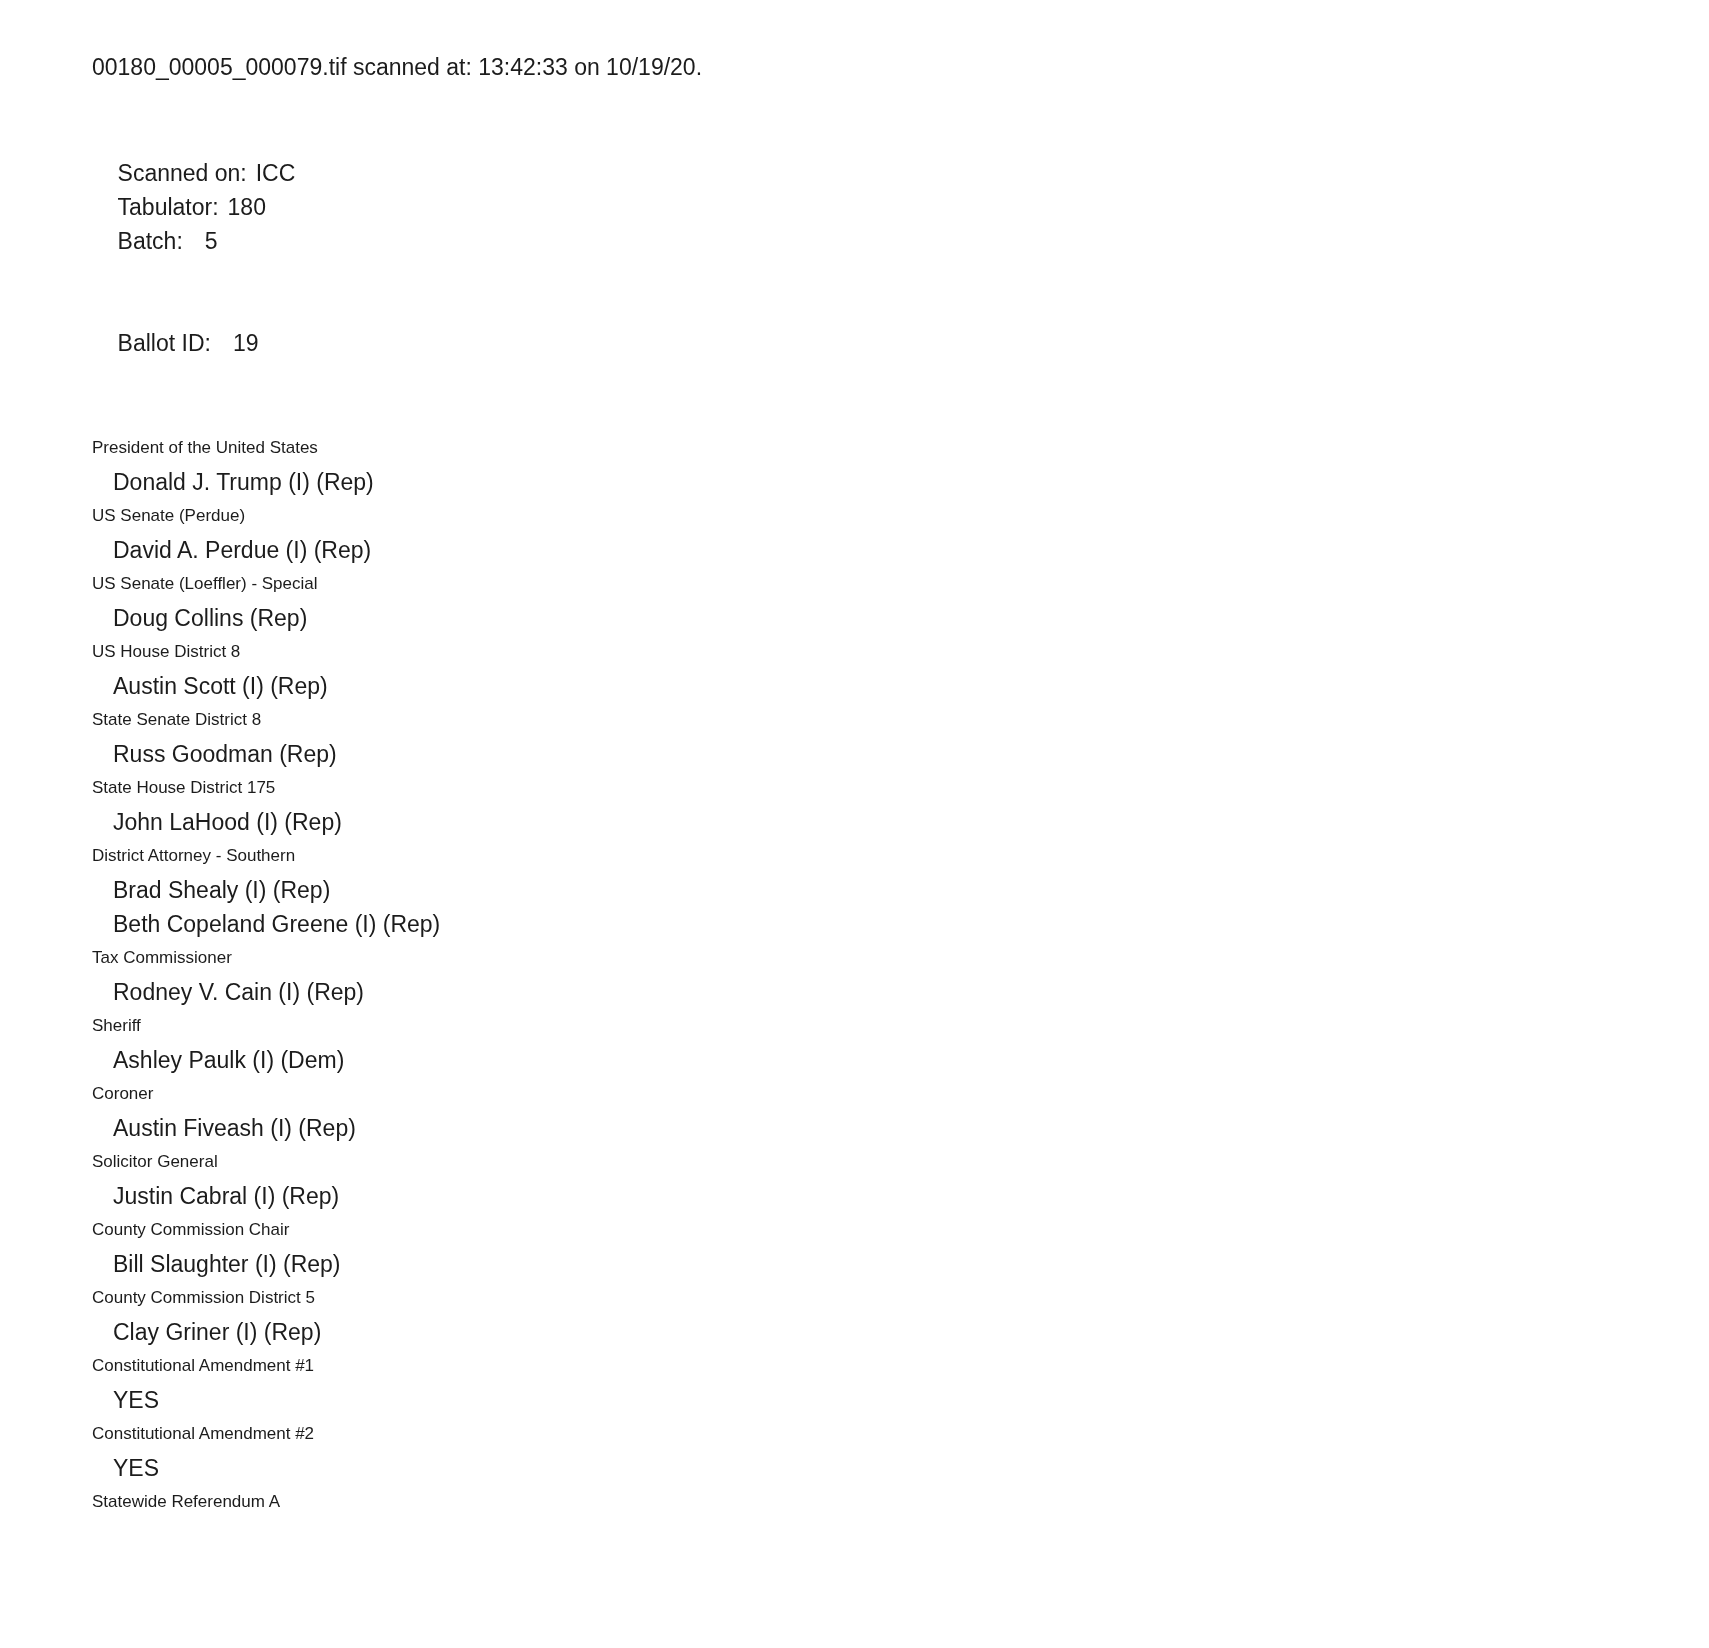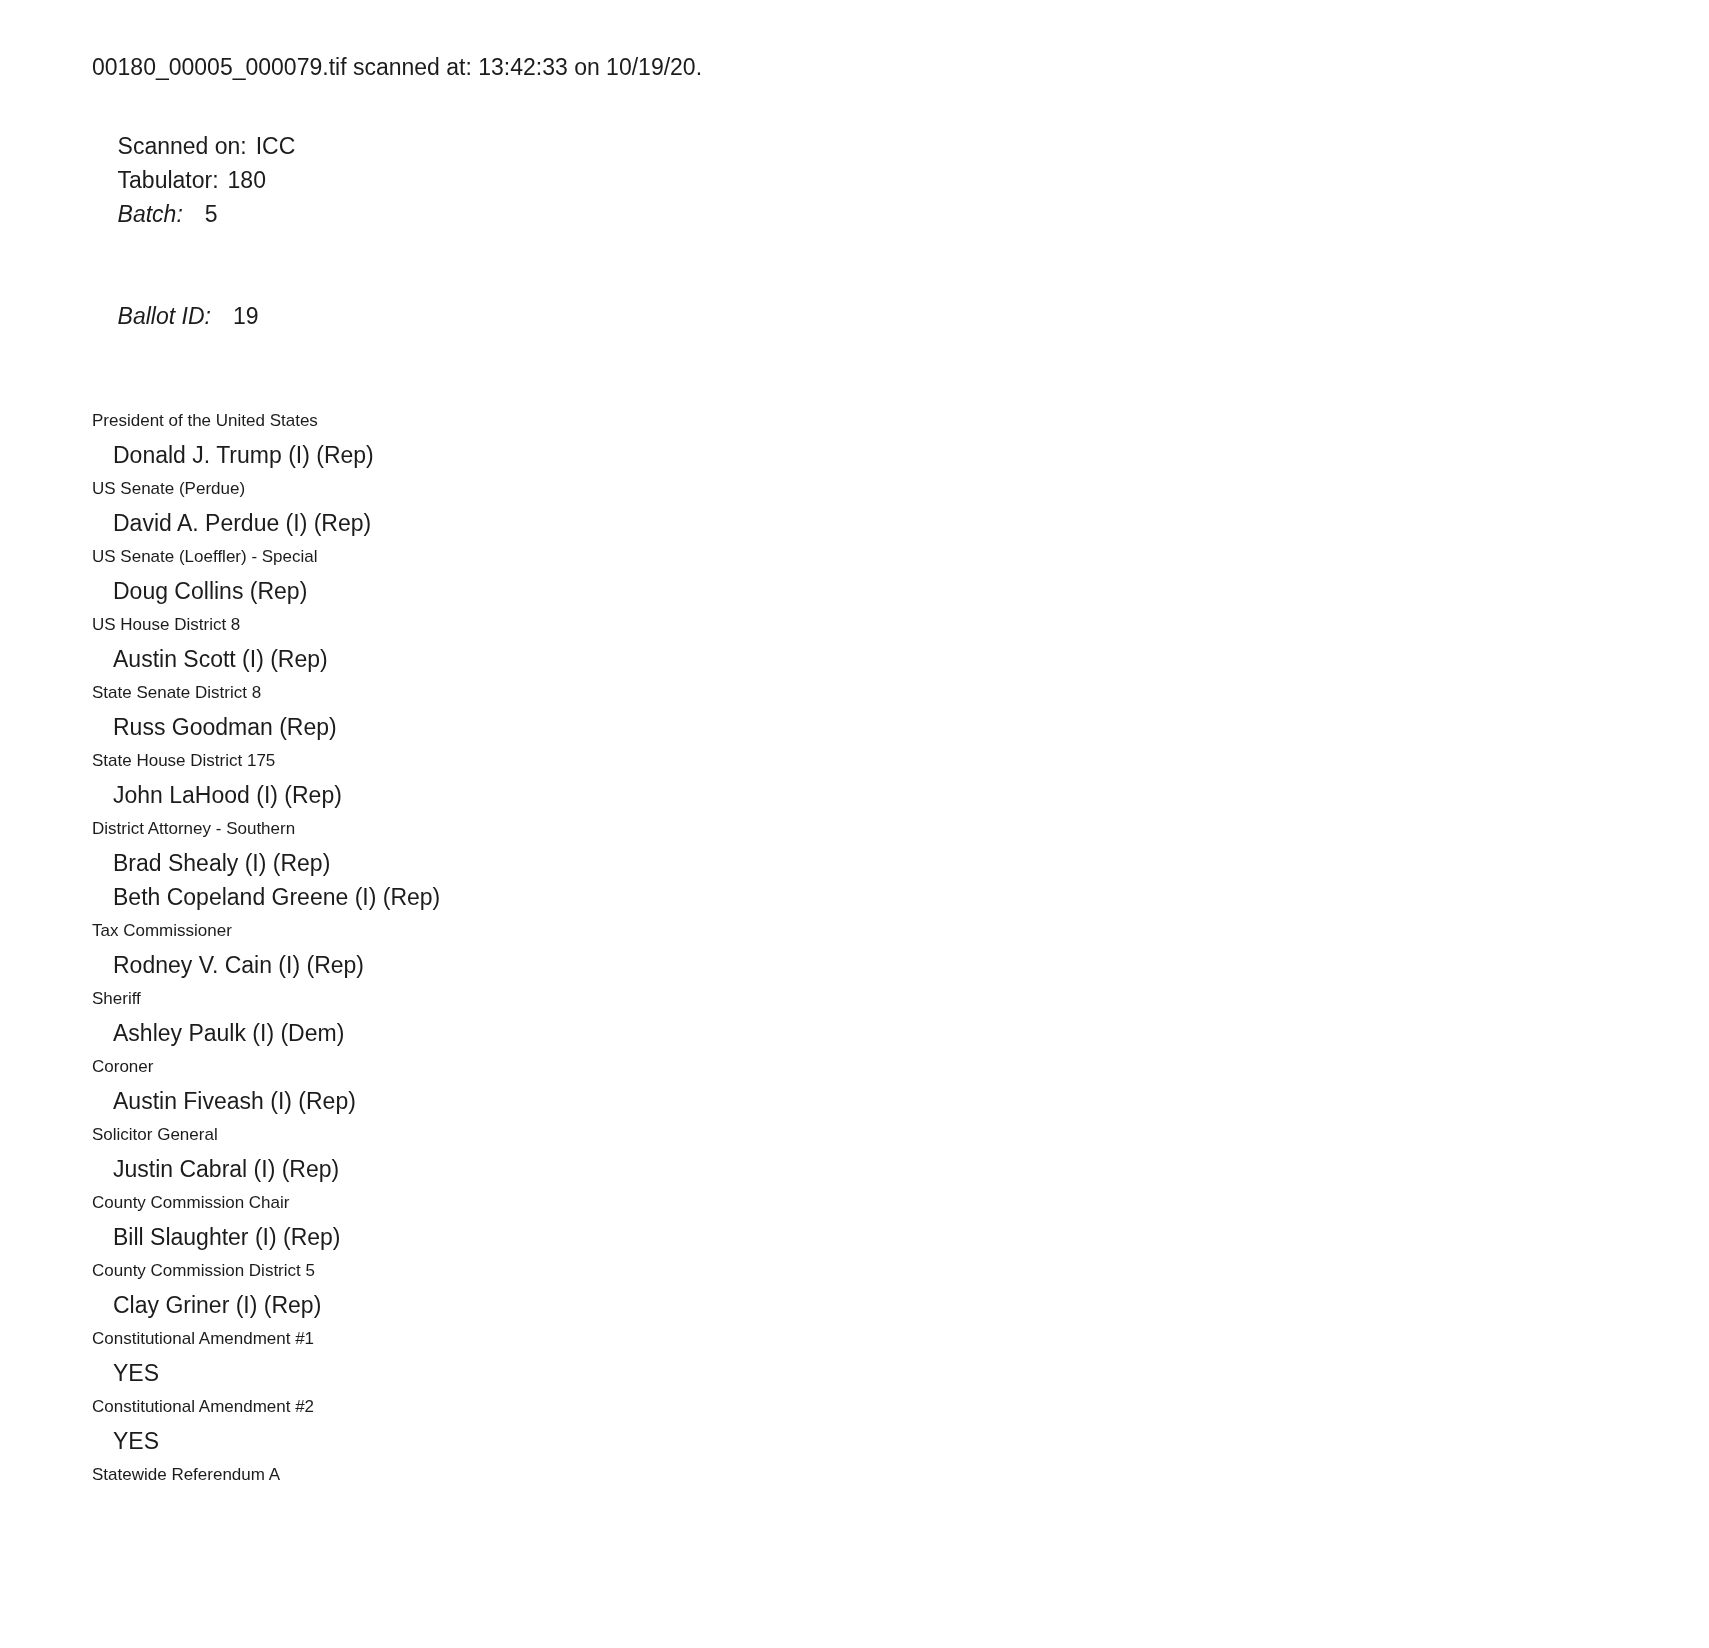--- a/index.html
+++ b/index.html
@@ -13,27 +13,27 @@
   }
   .page {
     padding: 50px 40px 0 92px;
   }
   .txt-line {
     font-size: 23px;
     line-height: 34px;
     white-space: pre-wrap;
   }
   .scan-line {
-    margin-bottom: 11px;
+    margin-bottom: 38px;
   }
   .meta-line .pair { display: inline-block; }
   .meta-line .gap-sm { margin-right: 32px; text-align: center; }
   .meta-line .gap-lg { margin-right: 42px; }
   .meta-line .lbl { margin-right: 9px; }
-  .meta-line .lbl-wide { margin-right: 22px; font-style: italic; }
+  .meta-line .lbl-wide { margin-right: 22px; }
   .contest-list {
     margin-top: 37px;
   }
   .contest-title {
     font-size: 17px;
     line-height: 34px;
   }
   .contest-selection {
     font-size: 23px;
     line-height: 34px;

